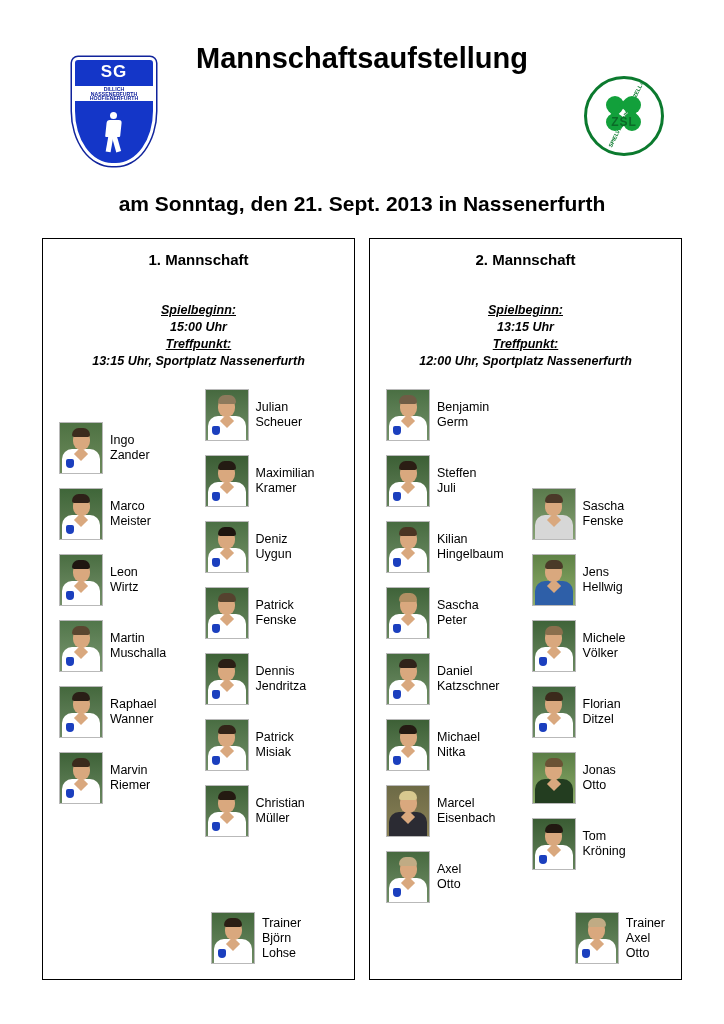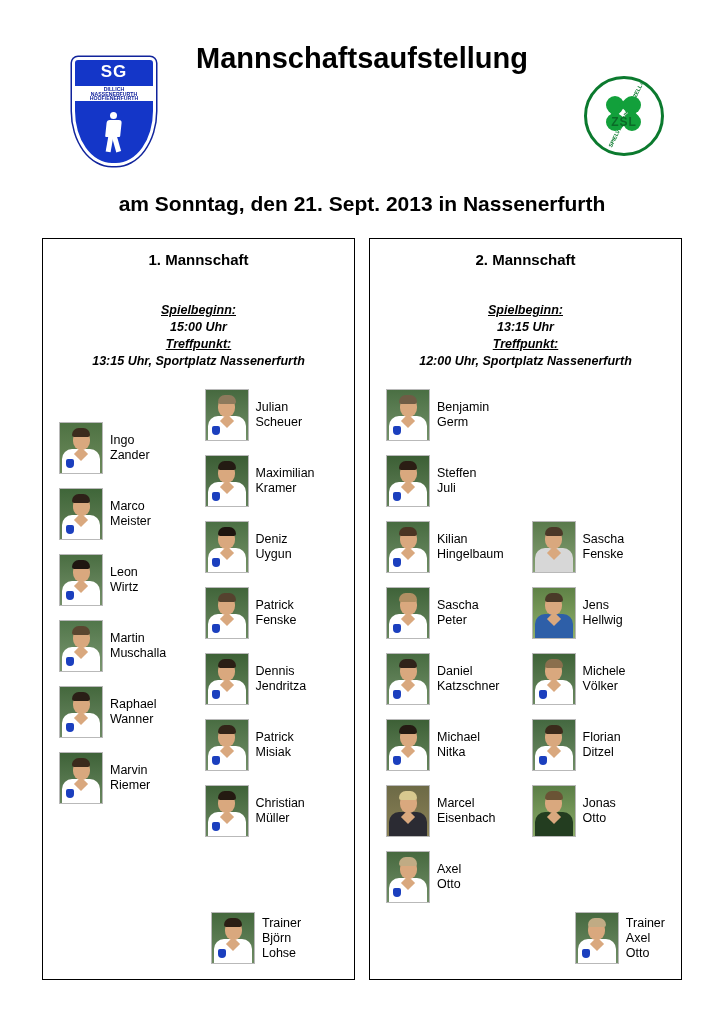--- a/index.html
+++ b/index.html
@@ -832,20 +832,34 @@
                 <div class="head"></div>
               <div class="hair" style="background:#6a5335;"></div>
               <div class="collar"></div>
             </div>
             <div class="name">
               <span>Jonas</span>
               <span class="l2">Otto</span>
             </div>
           </div>
 
+          <div class="entry">
+            <div class="photo">
+              <div class="bg" style="background:linear-gradient(#3a5c33,#63815a);"></div>
+              <div class="torso"></div>
+                <div class="head"></div>
+              <div class="hair" style="background:#221911;"></div>
+              <div class="collar"></div>
+                <div class="badge"></div>
+            </div>
+            <div class="name">
+              <span>Tom</span>
+              <span class="l2">Kröning</span>
+            </div>
+          </div>
 
         </div>
       </div>
 
       <div class="trainer-row">
         <div class="entry trainer-right">
           <div class="photo">
             <div class="bg" style="background:linear-gradient(#46693f,#718e67);"></div>
             <div class="torso"></div>
               <div class="head"></div>

